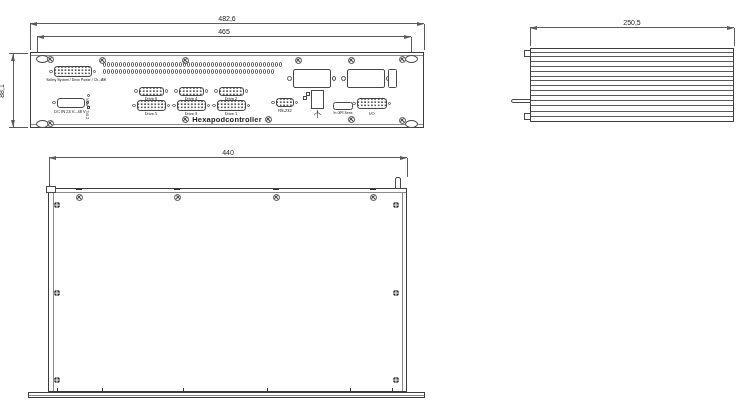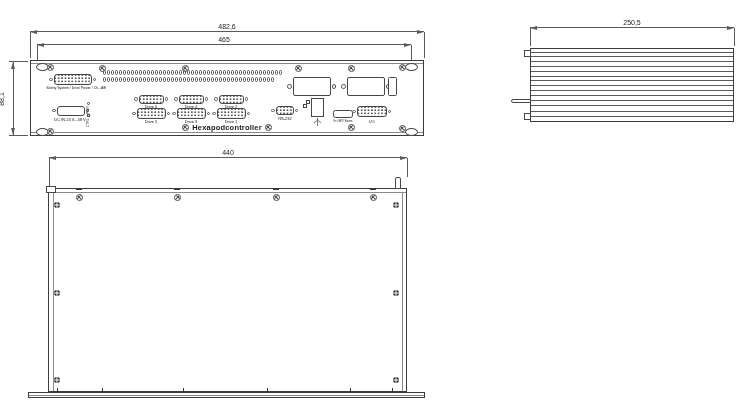--- a/index.html
+++ b/index.html
@@ -56,21 +56,21 @@
 
   .led { position:absolute; border:0.8px solid #474747; border-radius:50%; background:#fff; }
   .vtext { position:absolute; writing-mode:vertical-rl; transform:rotate(180deg); font-size:3px; line-height:1; color:#111; letter-spacing:0.3px; }
 
   .tick-h { position:absolute; width:6px; border-top:1.5px solid #333; }
   .tick-v { position:absolute; height:4px; border-left:1.2px solid #333; }
 </style>
 </head>
 <body>
 
-<div class="abs" style="left:0;top:16px;width:470px;height:130px;">
+<div class="abs" style="left:0;top:8px;width:470px;height:130px;">
 
   <div class="dim-h" style="left:30px;top:9px;width:394px;height:7px;">
     <span class="dim-label">482,6</span>
     <span class="arr arr-l"></span>
     <span class="arr arr-r"></span>
   </div>
   <div class="vline" style="left:30px;top:16px;height:26px;"></div>
   <div class="vline" style="left:424px;top:16px;height:26px;"></div>
 
   <div class="dim-h" style="left:37px;top:22px;width:374px;height:7px;">

